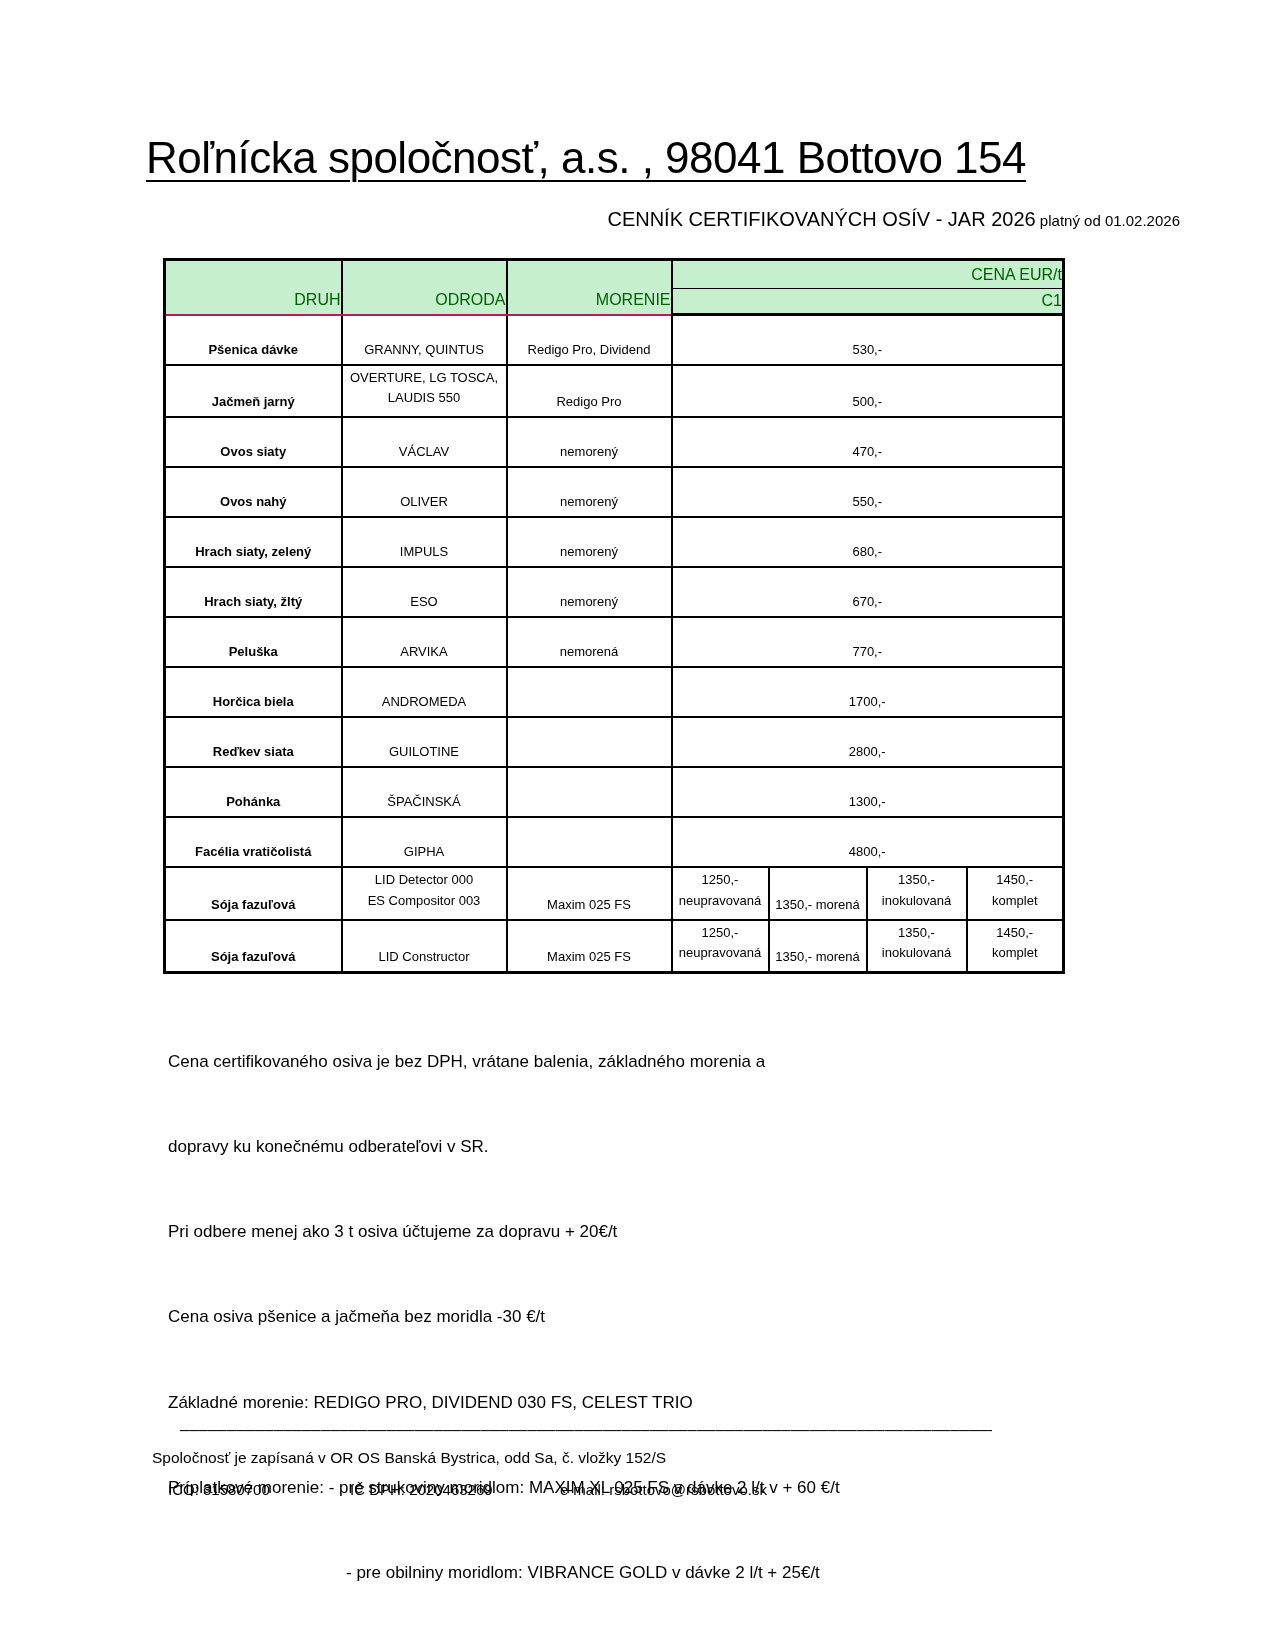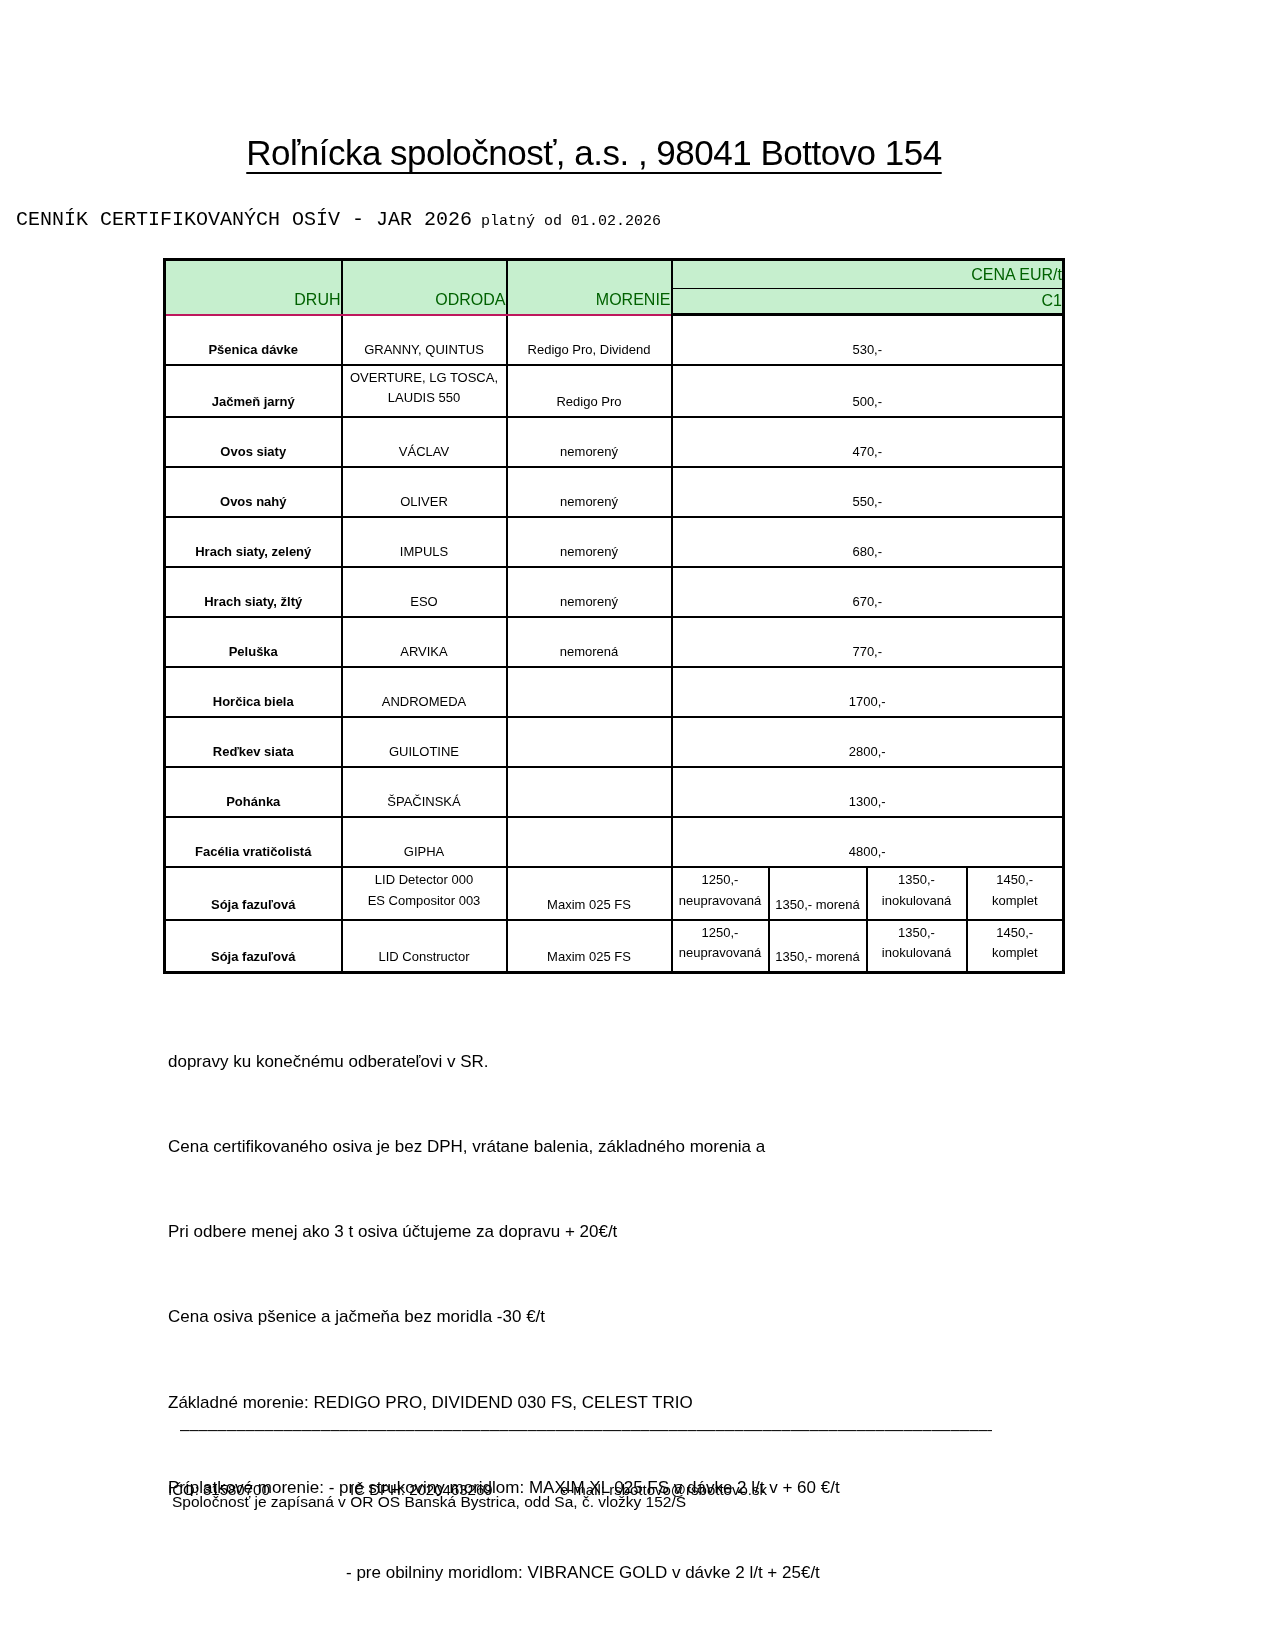--- a/index.html
+++ b/index.html
@@ -6,33 +6,32 @@
   html,body { background:#ffffff; }
   .page {
     position:relative;
     width:1275px; height:1650px;
     background:#ffffff;
     font-family:"Liberation Sans", sans-serif;
     color:#000;
     overflow:hidden;
   }
   .title {
-    position:absolute; top:133px; left:8px; width:1172px;
+    position:absolute; top:133px; left:0; width:1172px;
     text-align:center;
-    font-size:35px;
+    font-size:44px;
     text-decoration:underline;
     text-underline-offset:7px;
     text-decoration-thickness:2px;
     letter-spacing:-0.5px;
   }
   .subtitle {
-    position:absolute; top:208px; left:16px; width:1172px;
-    text-align:left;
+    position:absolute; top:208px; left:8px; width:1172px;
+    text-align:right;
     font-size:20px;
-    font-family:Liberation Mono, monospace;
   }
   .subtitle .small { font-size:15px; }
 
   table.price-table {
     position:absolute; left:163px; top:258px;
     width:899px;
     border-collapse:collapse;
     table-layout:fixed;
     border:3px solid #000;
   }
@@ -70,23 +69,22 @@
   }
   .note-line { height:28.4px; overflow:visible; white-space:nowrap; }
   .note-line.indent1 { padding-left:178px; }
 
   .divider {
     position:absolute; left:180px; top:1414px; width:812px;
     overflow:hidden; white-space:nowrap;
     font-size:16px; letter-spacing:0.5px;
   }
   .footer-line1 {
-    position:absolute; left:172px; top:1449px;
+    position:absolute; left:152px; top:1449px;
     font-size:15.5px;
-    margin-top:44px;
   }
   .footer-line2 {
     position:absolute; left:168px; top:1481px; width:900px;
     font-size:15px;
   }
   .footer-line2 .ico { position:absolute; left:0; }
   .footer-line2 .icdph { position:absolute; left:182px; }
   .footer-line2 .email { position:absolute; left:392px; }
 </style>
 </head>
@@ -225,22 +223,22 @@
         </td>
         <td class="cena-sub">
           <span class="l">1450,-</span>
           <span class="l">komplet</span>
         </td>
       </tr>
     </tbody>
   </table>
 
   <div class="notes">
+    <div class="note-line">Cena certifikovaného osiva je bez DPH, vrátane balenia, základného morenia a</div>
     <div class="note-line">dopravy ku konečnému odberateľovi v SR.</div>
-    <div class="note-line">Cena certifikovaného osiva je bez DPH, vrátane balenia, základného morenia a</div>
     <div class="note-line">Pri odbere menej ako 3 t osiva účtujeme za dopravu + 20€/t</div>
     <div class="note-line">Cena osiva pšenice a jačmeňa bez moridla -30 €/t</div>
     <div class="note-line">Základné morenie: REDIGO PRO, DIVIDEND 030 FS, CELEST TRIO</div>
     <div class="note-line">Príplatkové morenie: - pre strukoviny moridlom: MAXIM XL 025 FS v dávke 2 l/t v + 60 €/t</div>
     <div class="note-line indent1">- pre obilniny moridlom: VIBRANCE GOLD v dávke 2 l/t  + 25€/t</div>
     <div class="note-line">Osivá sóje budú inokulované prípravkami: RIZOSOIA v dávke 1 l/t, RIZOLINE v dávke 1,5l/t</div>
     
     
     
     

